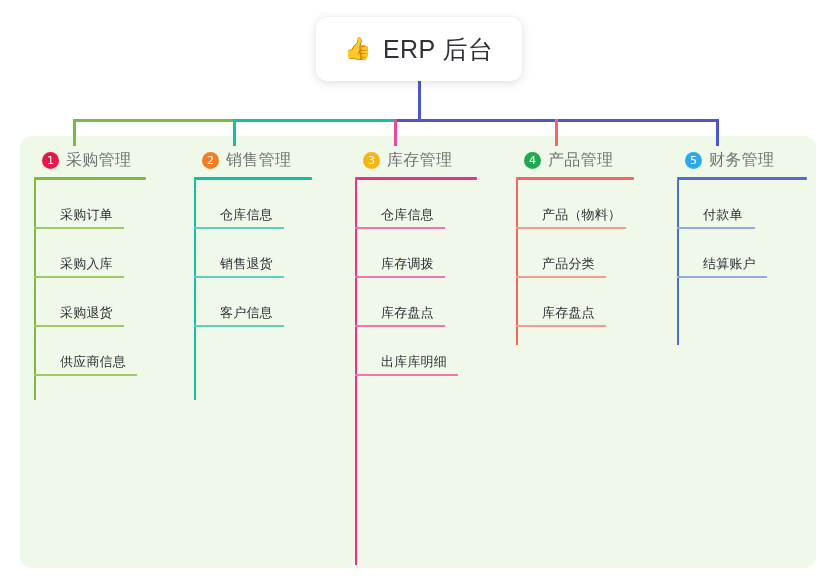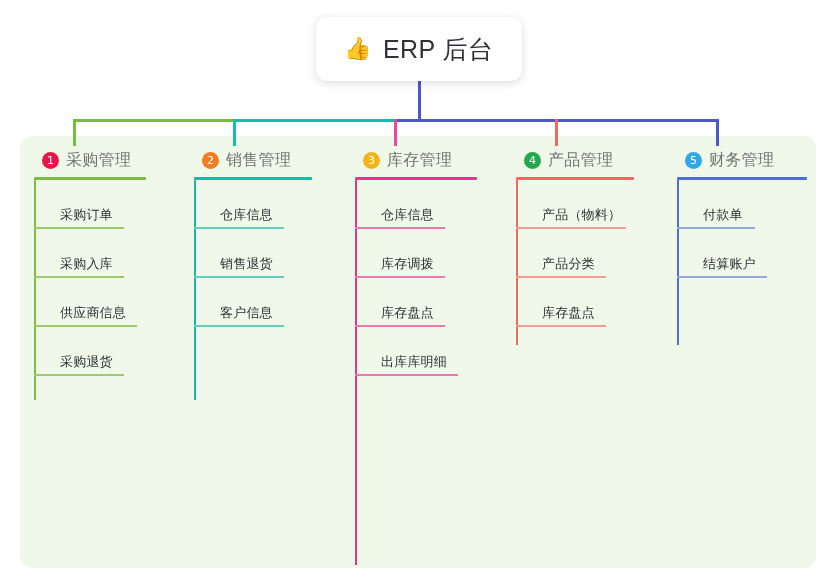--- a/index.html
+++ b/index.html
@@ -173,27 +173,27 @@
           <div class="spine" style="background: rgb(124, 187, 66); height: 220px;"></div>
           <div class="item">
             <span class="item-label">采购订单</span>
             <div class="item-rule" style="width: 90px; background: rgb(156, 203, 106);"></div>
           </div>
           <div class="item">
             <span class="item-label">采购入库</span>
             <div class="item-rule" style="width: 90px; background: rgb(156, 203, 106);"></div>
           </div>
           <div class="item">
+            <span class="item-label">采购退货</span>
+            <div class="item-rule" style="width: 90px; background: rgb(156, 203, 106);"></div>
+          </div>
+          <div class="item">
             <span class="item-label">供应商信息</span>
             <div class="item-rule" style="width: 103px; background: rgb(156, 203, 106);"></div>
           </div>
-          <div class="item">
-            <span class="item-label">采购退货</span>
-            <div class="item-rule" style="width: 90px; background: rgb(156, 203, 106);"></div>
-          </div>
         </div>
       </div>
       <div class="column" style="left: 194px; top: 148px;">
         <div class="col-head">
           <span class="badge" style="background: rgb(245, 124, 32);">2</span>
           <span class="col-title">销售管理</span>
         </div>
         <div class="col-rule" style="width: 118px; background: rgb(15, 191, 168);"></div>
         <div class="col-items">
           <div class="spine" style="background: rgb(15, 191, 168); height: 220px;"></div>

